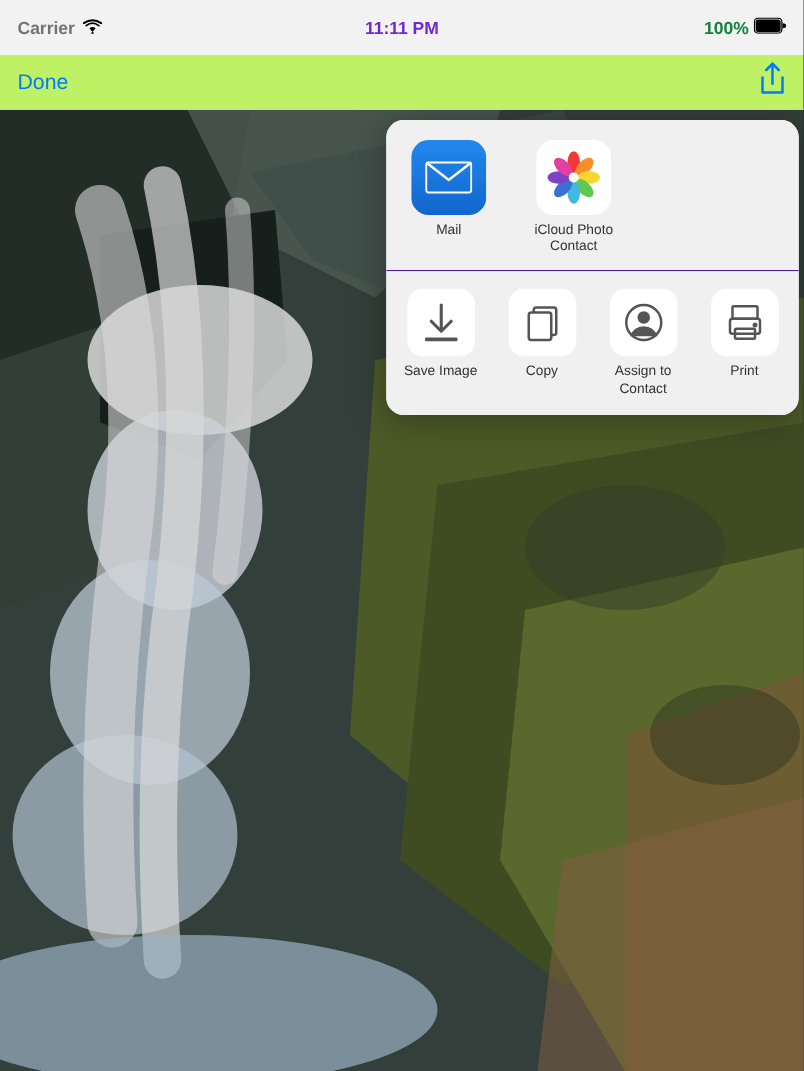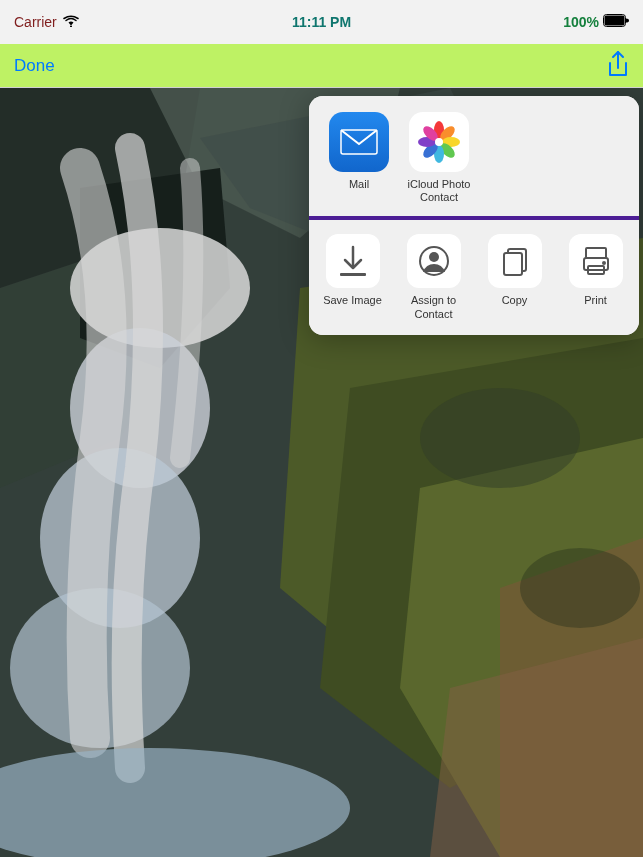--- a/index.html
+++ b/index.html
@@ -23,27 +23,27 @@
       justify-content: space-between;
       padding: 0 14px;
       position: relative;
       z-index: 10;
     }
     .status-left {
       display: flex;
       align-items: center;
       gap: 6px;
       font-size: 14px;
-      font-weight: 400;
-      color: #7f1d1d;
+      font-weight: 700;
+      color: #737373;
     }
     .status-center {
       font-size: 14px;
       font-weight: 600;
-      color: #0f766e;
+      color: #6d28d9;
       position: absolute;
       left: 50%;
       transform: translateX(-50%);
     }
     .status-right {
       display: flex;
       align-items: center;
       gap: 4px;
       font-size: 14px;
       font-weight: 600;
@@ -119,23 +119,23 @@
       z-index: 20;
       overflow: hidden;
       box-shadow: 0 4px 30px rgba(0,0,0,0.3);
     }
 
     
     .share-row-apps {
       display: flex;
       align-items: flex-start;
       padding: 16px 10px 12px 10px;
-      gap: 0;
+      gap: 20px;
       background: #f0f0f0;
-      border-bottom: 4px solid #4c1d95;
+      border-bottom: 1px solid #4c1d95;
     }
 
     .share-app-item {
       display: flex;
       flex-direction: column;
       align-items: center;
       gap: 6px;
       width: 80px;
       cursor: pointer;
     }
@@ -354,37 +354,37 @@
             <path d="M15 2 L15 22" stroke="#555" stroke-width="2.5" stroke-linecap="round"></path>
             <path d="M7 15 L15 23 L23 15" stroke="#555" stroke-width="2.5" stroke-linecap="round" stroke-linejoin="round"></path>
             <path d="M7 26 L23 26" stroke="#555" stroke-width="2" stroke-linecap="round" opacity="0"></path>
           </svg>
         </div>
         <span class="share-action-label">Save Image</span>
       </div>
 
       <div class="share-action-item">
         <div class="share-action-icon">
+          <svg width="30" height="32" viewBox="0 0 30 32" fill="none">
+            <rect x="8" y="4" width="18" height="22" rx="2" fill="none" stroke="#555" stroke-width="2"></rect>
+            <rect x="4" y="8" width="18" height="22" rx="2" fill="white" stroke="#555" stroke-width="2"></rect>
+          </svg>
+        </div>
+        <span class="share-action-label">Copy</span>
+      </div>
+
+      <div class="share-action-item">
+        <div class="share-action-icon">
           <svg width="32" height="32" viewBox="0 0 32 32" fill="none">
             <circle cx="16" cy="16" r="14" stroke="#555" stroke-width="2"></circle>
             <circle cx="16" cy="12" r="5" fill="#555"></circle>
             <path d="M5 27 Q8 19 16 19 Q24 19 27 27" fill="#555"></path>
           </svg>
         </div>
         <span class="share-action-label">Assign to Contact</span>
-      </div>
-
-      <div class="share-action-item">
-        <div class="share-action-icon">
-          <svg width="30" height="32" viewBox="0 0 30 32" fill="none">
-            <rect x="8" y="4" width="18" height="22" rx="2" fill="none" stroke="#555" stroke-width="2"></rect>
-            <rect x="4" y="8" width="18" height="22" rx="2" fill="white" stroke="#555" stroke-width="2"></rect>
-          </svg>
-        </div>
-        <span class="share-action-label">Copy</span>
       </div>
 
       <div class="share-action-item">
         <div class="share-action-icon">
           <svg width="32" height="30" viewBox="0 0 32 30" fill="none">
             <rect x="6" y="2" width="20" height="10" rx="1" fill="none" stroke="#555" stroke-width="2"></rect>
             <rect x="4" y="12" width="24" height="12" rx="2" fill="none" stroke="#555" stroke-width="2"></rect>
             <rect x="8" y="20" width="16" height="8" rx="1" fill="none" stroke="#555" stroke-width="2"></rect>
             <circle cx="24" cy="17" r="2" fill="#555"></circle>
           </svg>

